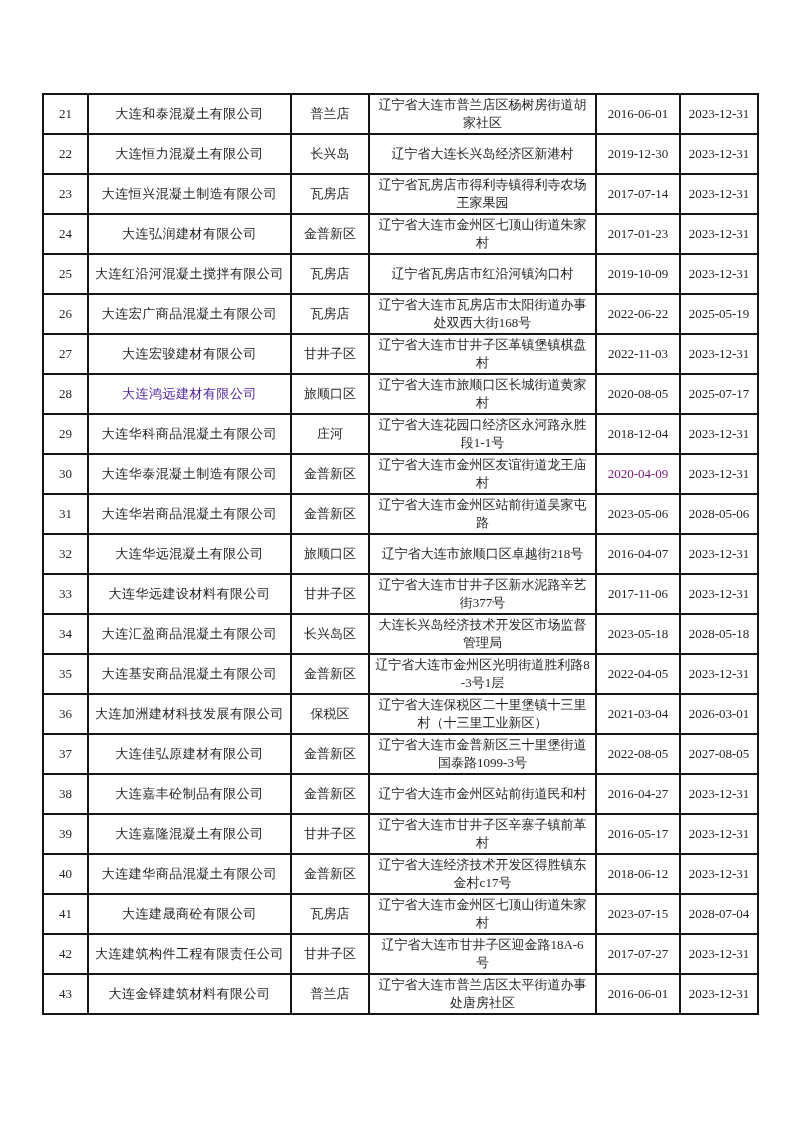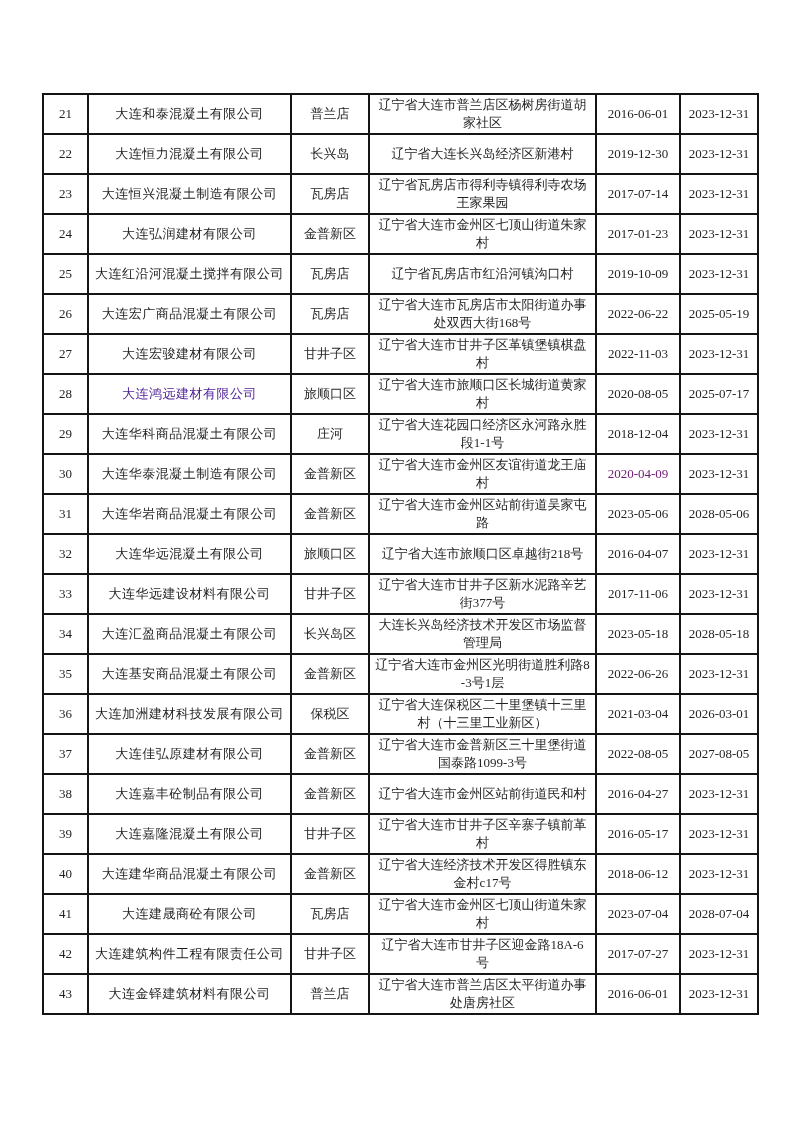--- a/index.html
+++ b/index.html
@@ -188,21 +188,21 @@
       <td class="c-address" style="border-color: rgb(21, 21, 21); color: rgb(31, 31, 31);">大连长兴岛经济技术开发区市场监督管理局</td>
       <td class="c-start" style="border-color: rgb(21, 21, 21); color: rgb(31, 31, 31); margin-left: 34px;">2023-05-18</td>
       <td class="c-end" style="border-color: rgb(21, 21, 21); color: rgb(31, 31, 31);">2028-05-18</td>
     </tr>
 
     <tr>
       <td class="c-no" style="border-color: rgb(21, 21, 21); color: rgb(31, 31, 31);">35</td>
       <td class="c-company" style="border-color: rgb(21, 21, 21); color: rgb(31, 31, 31);">大连基安商品混凝土有限公司</td>
       <td class="c-district" style="border-color: rgb(21, 21, 21); color: rgb(31, 31, 31);">金普新区</td>
       <td class="c-address" style="border-color: rgb(21, 21, 21); color: rgb(31, 31, 31);">辽宁省大连市金州区光明街道胜利路8-3号1层</td>
-      <td class="c-start" style="border-color: rgb(21, 21, 21); color: rgb(31, 31, 31);">2022-06-26</td>
+      <td class="c-start" style="border-color: rgb(21, 21, 21); color: rgb(31, 31, 31);">2022-04-05</td>
       <td class="c-end" style="border-color: rgb(21, 21, 21); color: rgb(31, 31, 31);">2023-12-31</td>
     </tr>
 
     <tr>
       <td class="c-no" style="border-color: rgb(21, 21, 21); color: rgb(31, 31, 31);">36</td>
       <td class="c-company" style="border-color: rgb(21, 21, 21); color: rgb(31, 31, 31);">大连加洲建材科技发展有限公司</td>
       <td class="c-district" style="border-color: rgb(21, 21, 21); color: rgb(31, 31, 31);">保税区</td>
       <td class="c-address" style="border-color: rgb(21, 21, 21); color: rgb(31, 31, 31);">辽宁省大连保税区二十里堡镇十三里村（十三里工业新区）</td>
       <td class="c-start" style="border-color: rgb(21, 21, 21); color: rgb(31, 31, 31);">2021-03-04</td>
       <td class="c-end" style="border-color: rgb(21, 21, 21); color: rgb(31, 31, 31);">2026-03-01</td>
@@ -242,21 +242,21 @@
       <td class="c-address" style="border-color: rgb(21, 21, 21); color: rgb(31, 31, 31);">辽宁省大连经济技术开发区得胜镇东金村c17号</td>
       <td class="c-start" style="border-color: rgb(21, 21, 21); color: rgb(31, 31, 31);">2018-06-12</td>
       <td class="c-end" style="border-color: rgb(21, 21, 21); color: rgb(31, 31, 31);">2023-12-31</td>
     </tr>
 
     <tr>
       <td class="c-no" style="border-color: rgb(21, 21, 21); color: rgb(31, 31, 31);">41</td>
       <td class="c-company" style="border-color: rgb(21, 21, 21); color: rgb(31, 31, 31);">大连建晟商砼有限公司</td>
       <td class="c-district" style="border-color: rgb(21, 21, 21); color: rgb(31, 31, 31);">瓦房店</td>
       <td class="c-address" style="border-color: rgb(21, 21, 21); color: rgb(31, 31, 31);">辽宁省大连市金州区七顶山街道朱家村</td>
-      <td class="c-start" style="border-color: rgb(21, 21, 21); color: rgb(31, 31, 31);">2023-07-04</td>
+      <td class="c-start" style="border-color: rgb(21, 21, 21); color: rgb(31, 31, 31);">2023-07-15</td>
       <td class="c-end" style="border-color: rgb(21, 21, 21); color: rgb(31, 31, 31);">2028-07-04</td>
     </tr>
 
     <tr>
       <td class="c-no" style="border-color: rgb(21, 21, 21); color: rgb(31, 31, 31);">42</td>
       <td class="c-company" style="border-color: rgb(21, 21, 21); color: rgb(31, 31, 31);">大连建筑构件工程有限责任公司</td>
       <td class="c-district" style="border-color: rgb(21, 21, 21); color: rgb(31, 31, 31);">甘井子区</td>
       <td class="c-address" style="border-color: rgb(21, 21, 21); color: rgb(31, 31, 31);">辽宁省大连市甘井子区迎金路18A-6号</td>
       <td class="c-start" style="border-color: rgb(21, 21, 21); color: rgb(31, 31, 31);">2017-07-27</td>
       <td class="c-end" style="border-color: rgb(21, 21, 21); color: rgb(31, 31, 31);">2023-12-31</td>

